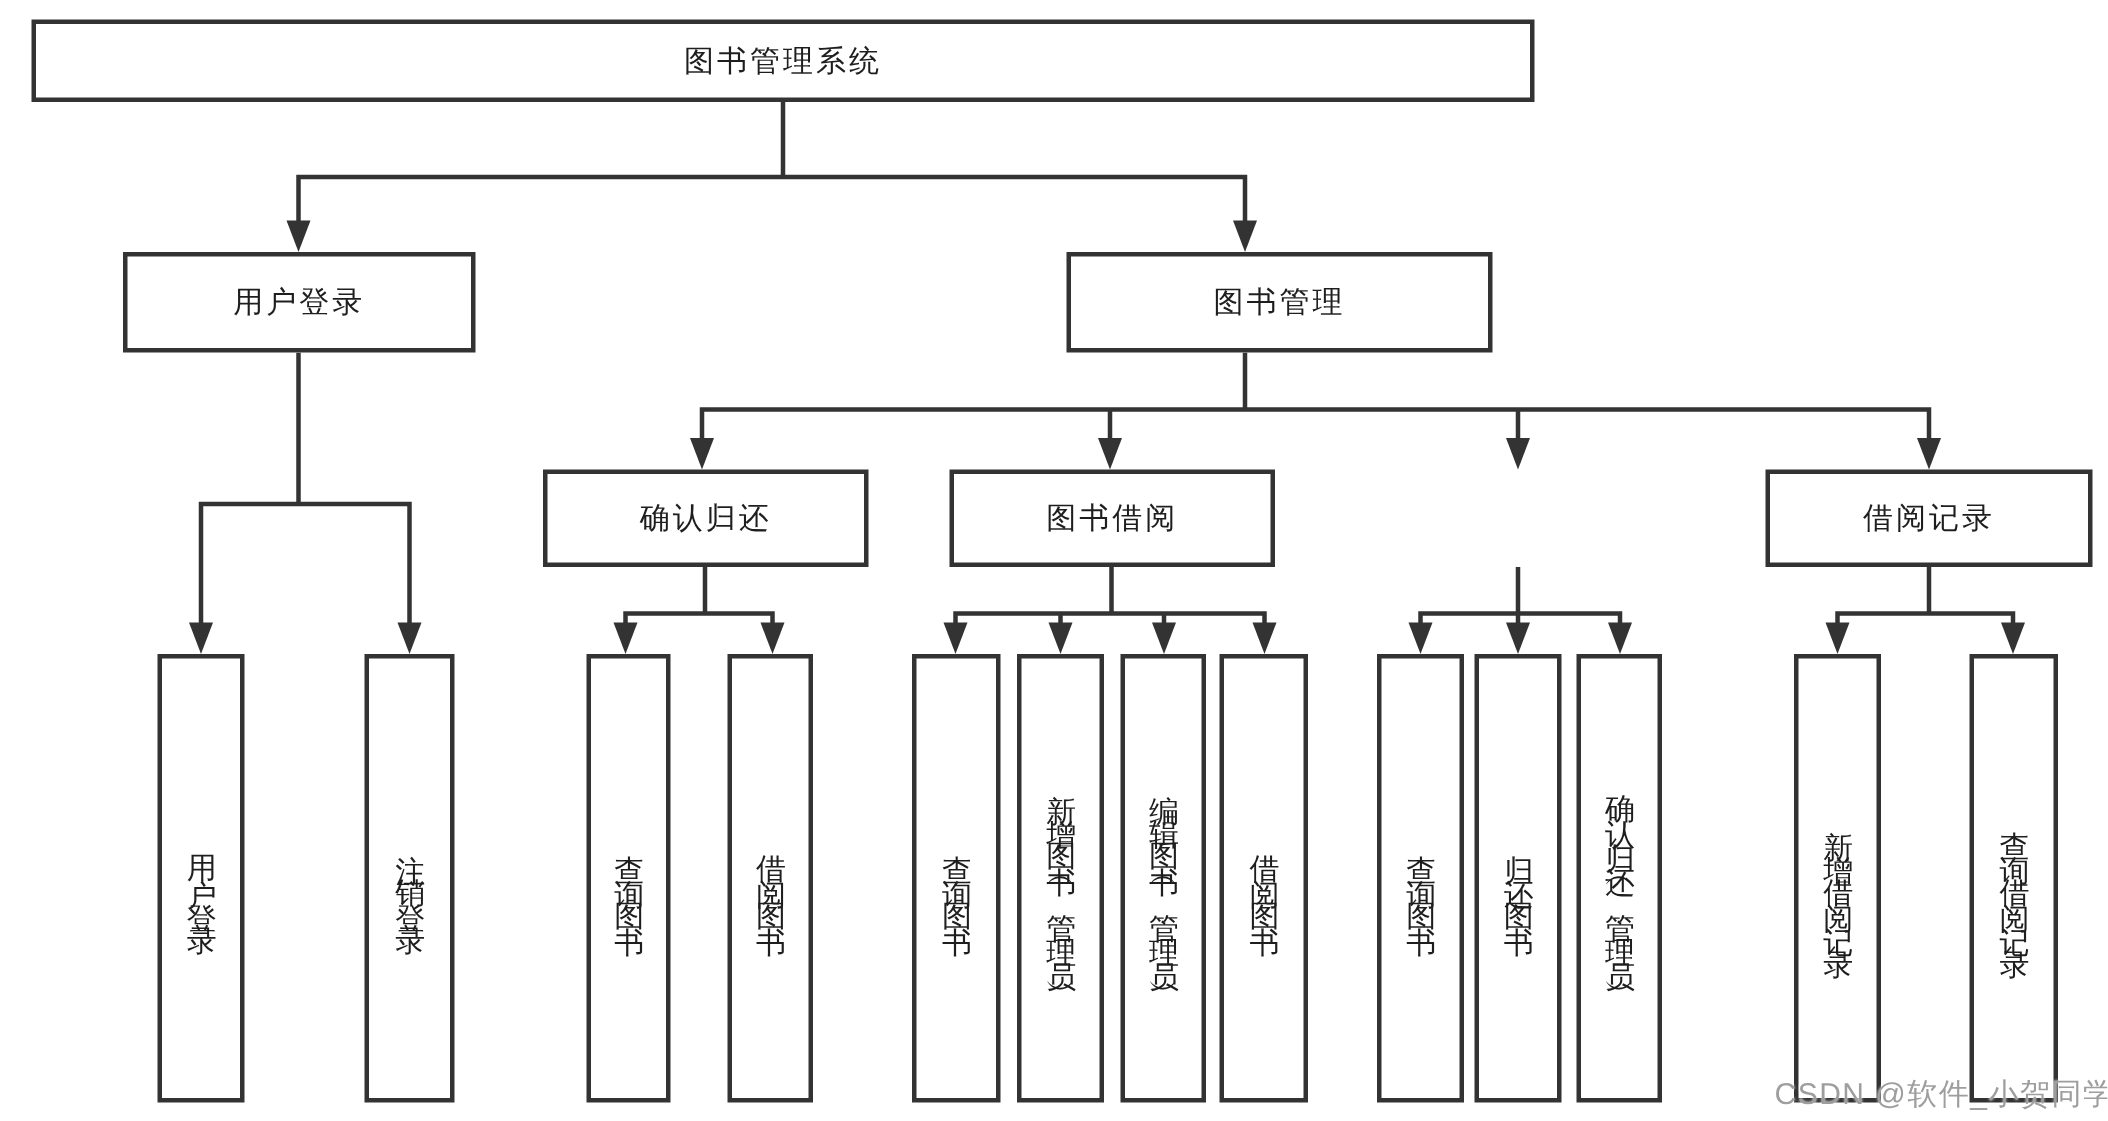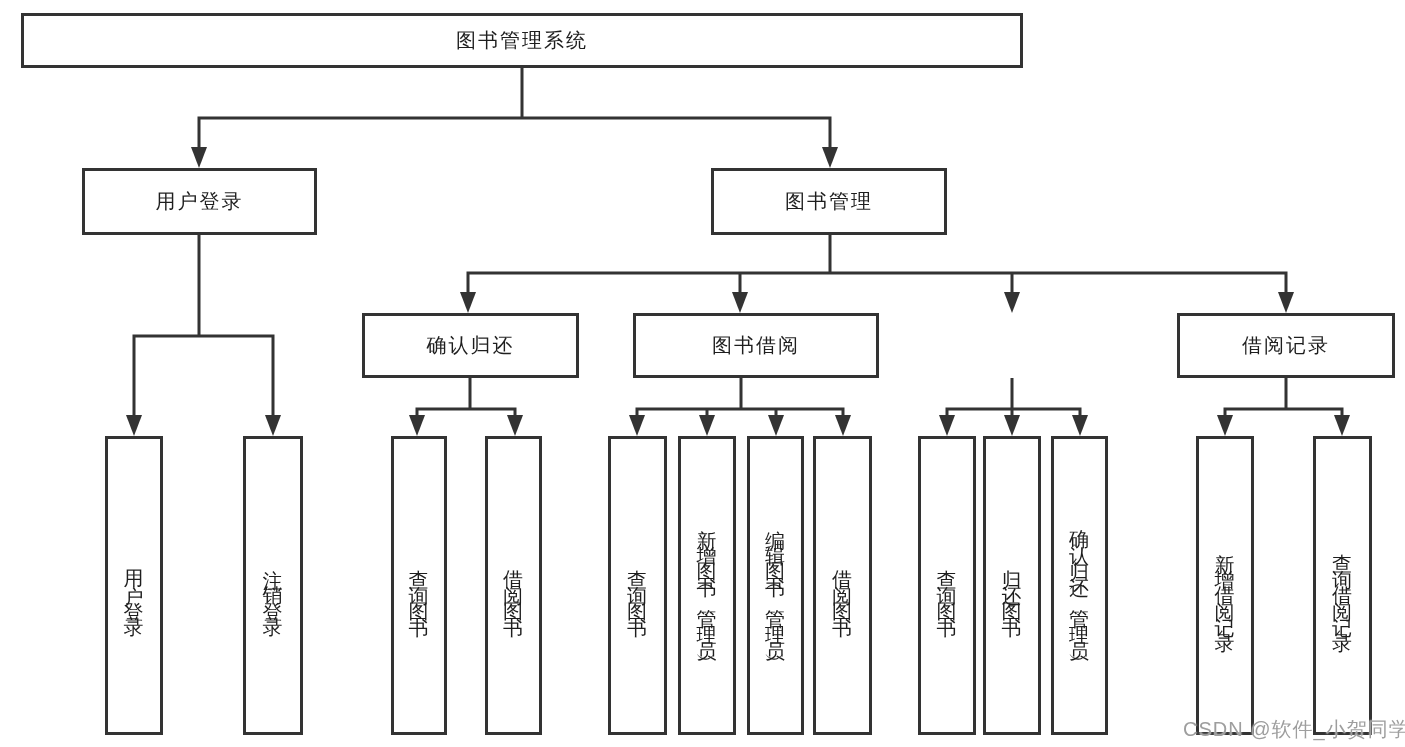--- a/index.html
+++ b/index.html
@@ -110,28 +110,28 @@
     </g>
   </svg>
 
   <div class="node" style="left:21px; top:13px; width:1002px; height:55px;">
     <span class="lbl">图书管理系统</span>
   </div>
 
   <div class="node" style="left:82px; top:168px; width:235px; height:67px;">
     <span class="lbl">用户登录</span>
   </div>
-  <div class="node" style="left:711px; top:168px; width:236px; height:67px;">
+  <div class="node" style="left:711px; top:168px; width:284px; height:67px;">
     <span class="lbl">图书管理</span>
   </div>
 
   <div class="node" style="left:362px; top:313px; width:217px; height:65px;">
     <span class="lbl">确认归还</span>
   </div>
-  <div class="node" style="left:633px; top:313px; width:246px; height:65px;">
+  <div class="node" style="left:633px; top:313px; width:217px; height:65px;">
     <span class="lbl">图书借阅</span>
   </div>
   <div class="node" style="left:1177px; top:313px; width:218px; height:65px;">
     <span class="lbl">借阅记录</span>
   </div>
 
   <div class="node leaf" style="left:105px; top:436px; width:58px; height:299px;">
     <span class="lbl">用户登录</span>
   </div>
   <div class="node leaf" style="left:243px; top:436px; width:60px; height:299px;">

